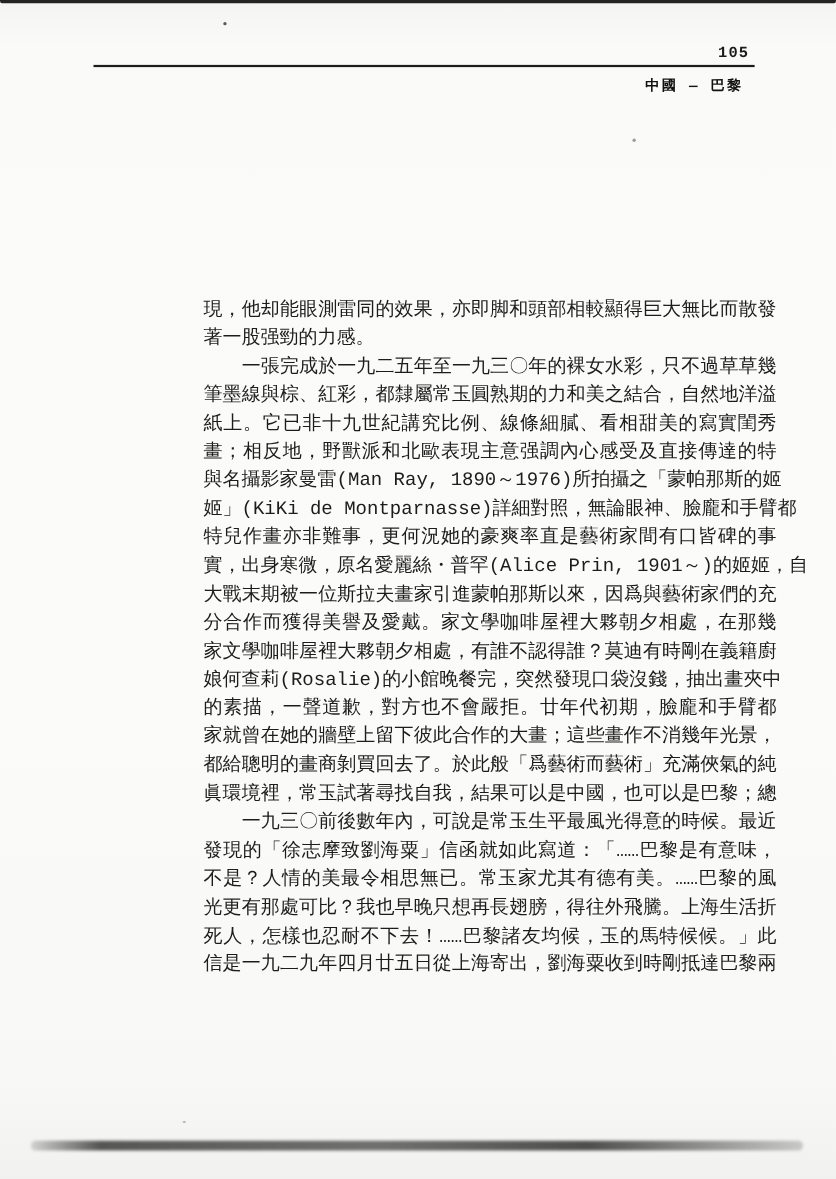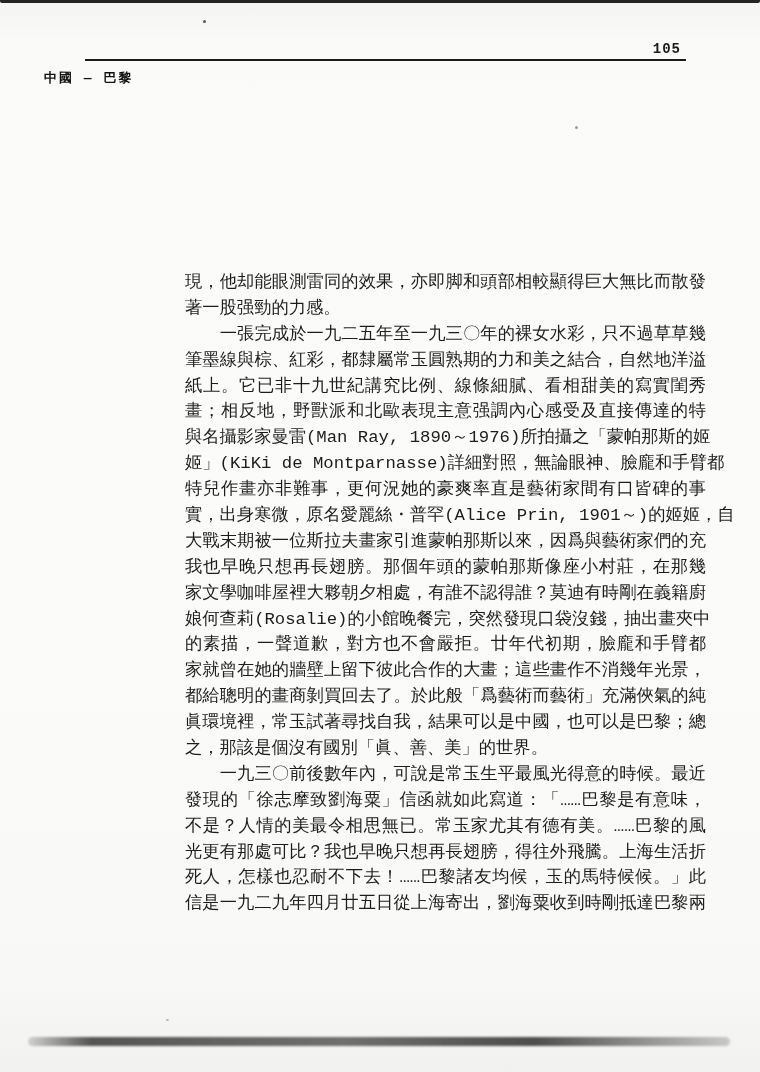--- a/index.html
+++ b/index.html
@@ -67,25 +67,25 @@
     left: 85px;
     width: 601px;
     height: 2px;
     background: #1b1b1b;
   }
   .running-header {
     position: absolute;
     top: 69px;
     left: 0;
     width: 676px;
+    text-align: right;
     font-size: 13px;
     font-weight: bold;
     letter-spacing: 2px;
     color: #111;
-    padding-left: 44px;
   }
 
   .body-text {
     position: absolute;
     top: 270px;
     left: 185px;
     width: 521px;
     font-size: 17.3px;
   }
   .line {
@@ -121,28 +121,27 @@
     <div class="line para-end">著一股强勁的力感。</div>
     <div class="line">　　一張完成於一九二五年至一九三〇年的裸女水彩，只不過草草幾</div>
     <div class="line">筆墨線與棕、紅彩，都隸屬常玉圓熟期的力和美之結合，自然地洋溢</div>
     <div class="line">紙上。它已非十九世紀講究比例、線條細膩、看相甜美的寫實閨秀</div>
     <div class="line">畫；相反地，野獸派和北歐表現主意强調內心感受及直接傳達的特</div>
     <div class="line">與名攝影家曼雷(Man Ray, 1890～1976)所拍攝之「蒙帕那斯的姬</div>
     <div class="line">姬」(KiKi de Montparnasse)詳細對照，無論眼神、臉龐和手臂都</div>
     <div class="line">特兒作畫亦非難事，更何況她的豪爽率直是藝術家間有口皆碑的事</div>
     <div class="line">實，出身寒微，原名愛麗絲・普罕(Alice Prin, 1901～)的姬姬，自</div>
     <div class="line">大戰末期被一位斯拉夫畫家引進蒙帕那斯以來，因爲與藝術家們的充</div>
-    <div class="line">我也早晚只想再長翅膀。那個年頭的蒙帕那斯像座小村莊，在那幾</div>
+    <div class="line">分合作而獲得美譽及愛戴。家文學咖啡屋裡大夥朝夕相處，在那幾</div>
     <div class="line">家文學咖啡屋裡大夥朝夕相處，有誰不認得誰？莫迪有時剛在義籍廚</div>
     <div class="line">娘何查莉(Rosalie)的小館晚餐完，突然發現口袋沒錢，抽出畫夾中</div>
     <div class="line">的素描，一聲道歉，對方也不會嚴拒。廿年代初期，臉龐和手臂都</div>
     <div class="line">家就曾在她的牆壁上留下彼此合作的大畫；這些畫作不消幾年光景，</div>
     <div class="line">都給聰明的畫商剝買回去了。於此般「爲藝術而藝術」充滿俠氣的純</div>
     <div class="line">眞環境裡，常玉試著尋找自我，結果可以是中國，也可以是巴黎；總</div>
-    <div class="line para-end">之，那該是個沒有國別「眞、善、美」的世界。</div>
     <div class="line">　　一九三〇前後數年內，可說是常玉生平最風光得意的時候。最近</div>
     <div class="line">發現的「徐志摩致劉海粟」信函就如此寫道：「……巴黎是有意味，</div>
     <div class="line">不是？人情的美最令相思無已。常玉家尤其有德有美。……巴黎的風</div>
     <div class="line">光更有那處可比？我也早晚只想再長翅膀，得往外飛騰。上海生活折</div>
     <div class="line">死人，怎樣也忍耐不下去！……巴黎諸友均候，玉的馬特候候。」此</div>
     <div class="line">信是一九二九年四月廿五日從上海寄出，劉海粟收到時剛抵達巴黎兩</div>
   </div>
 
   <div class="bottom-edge"></div>
 

